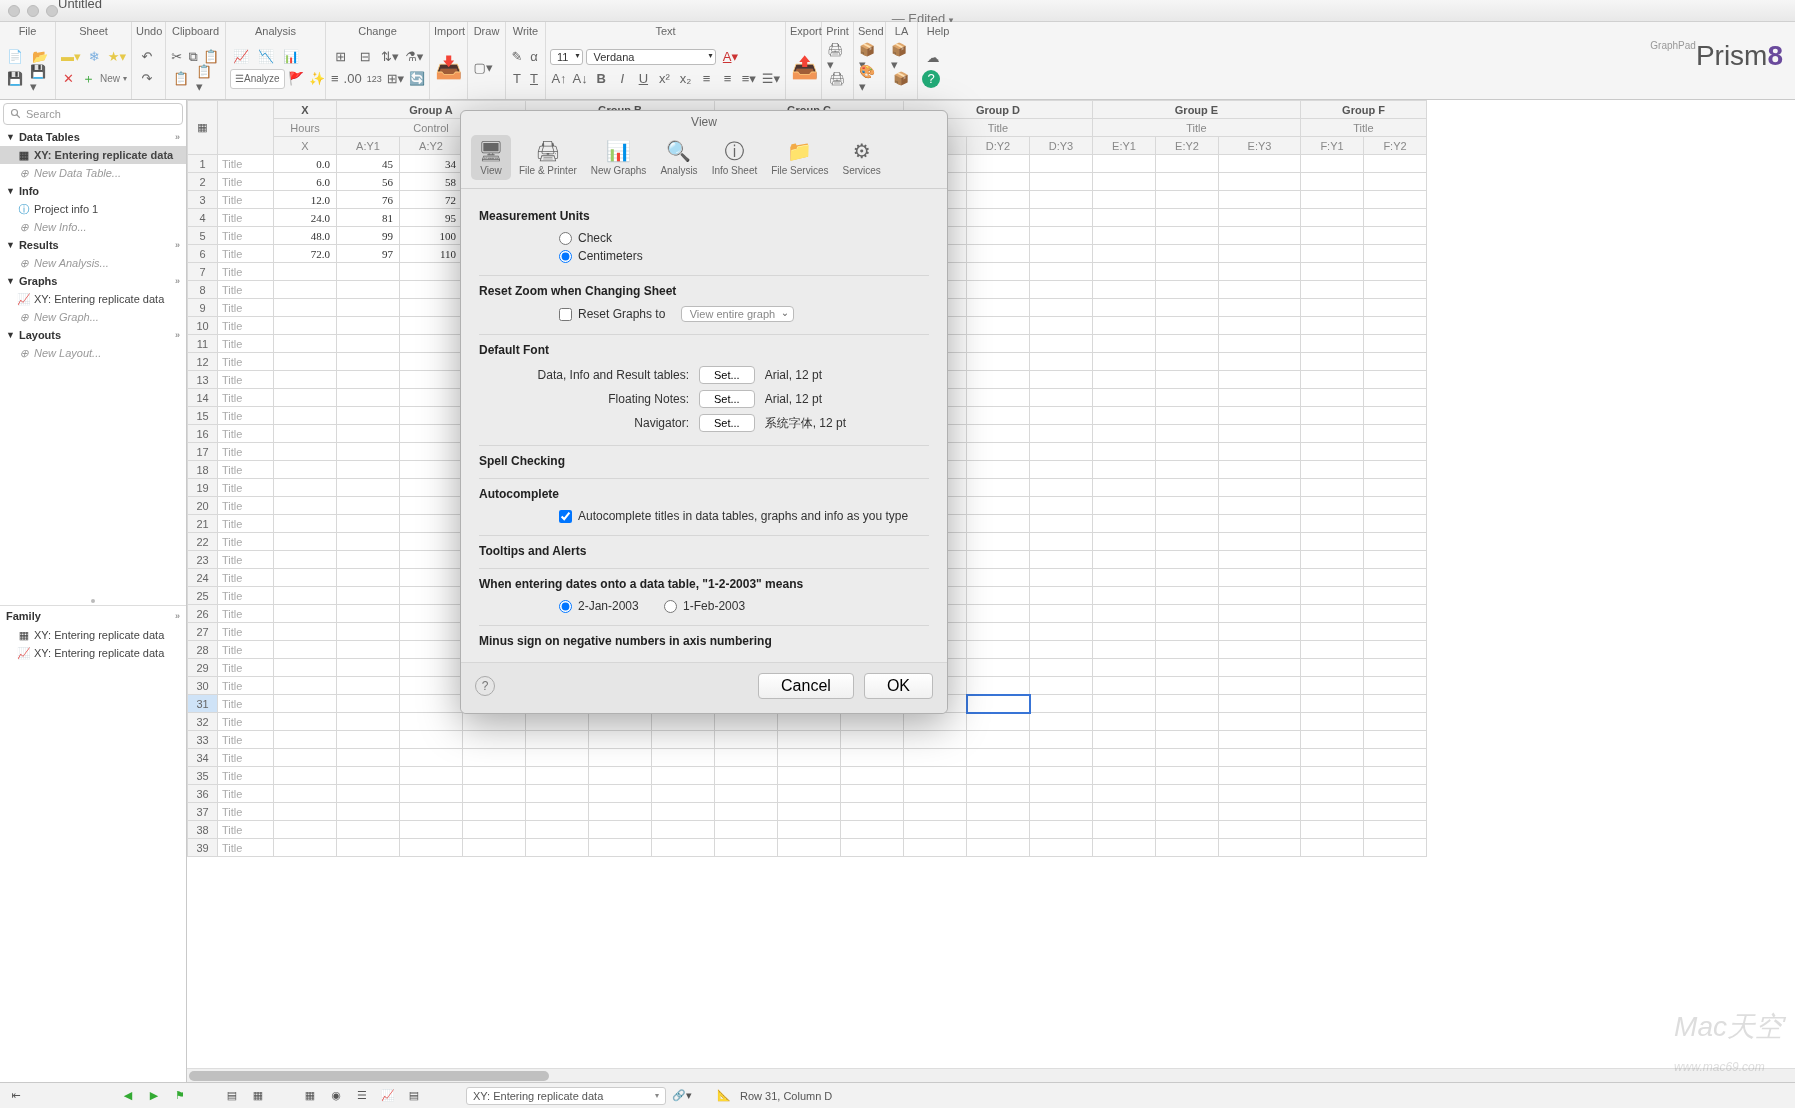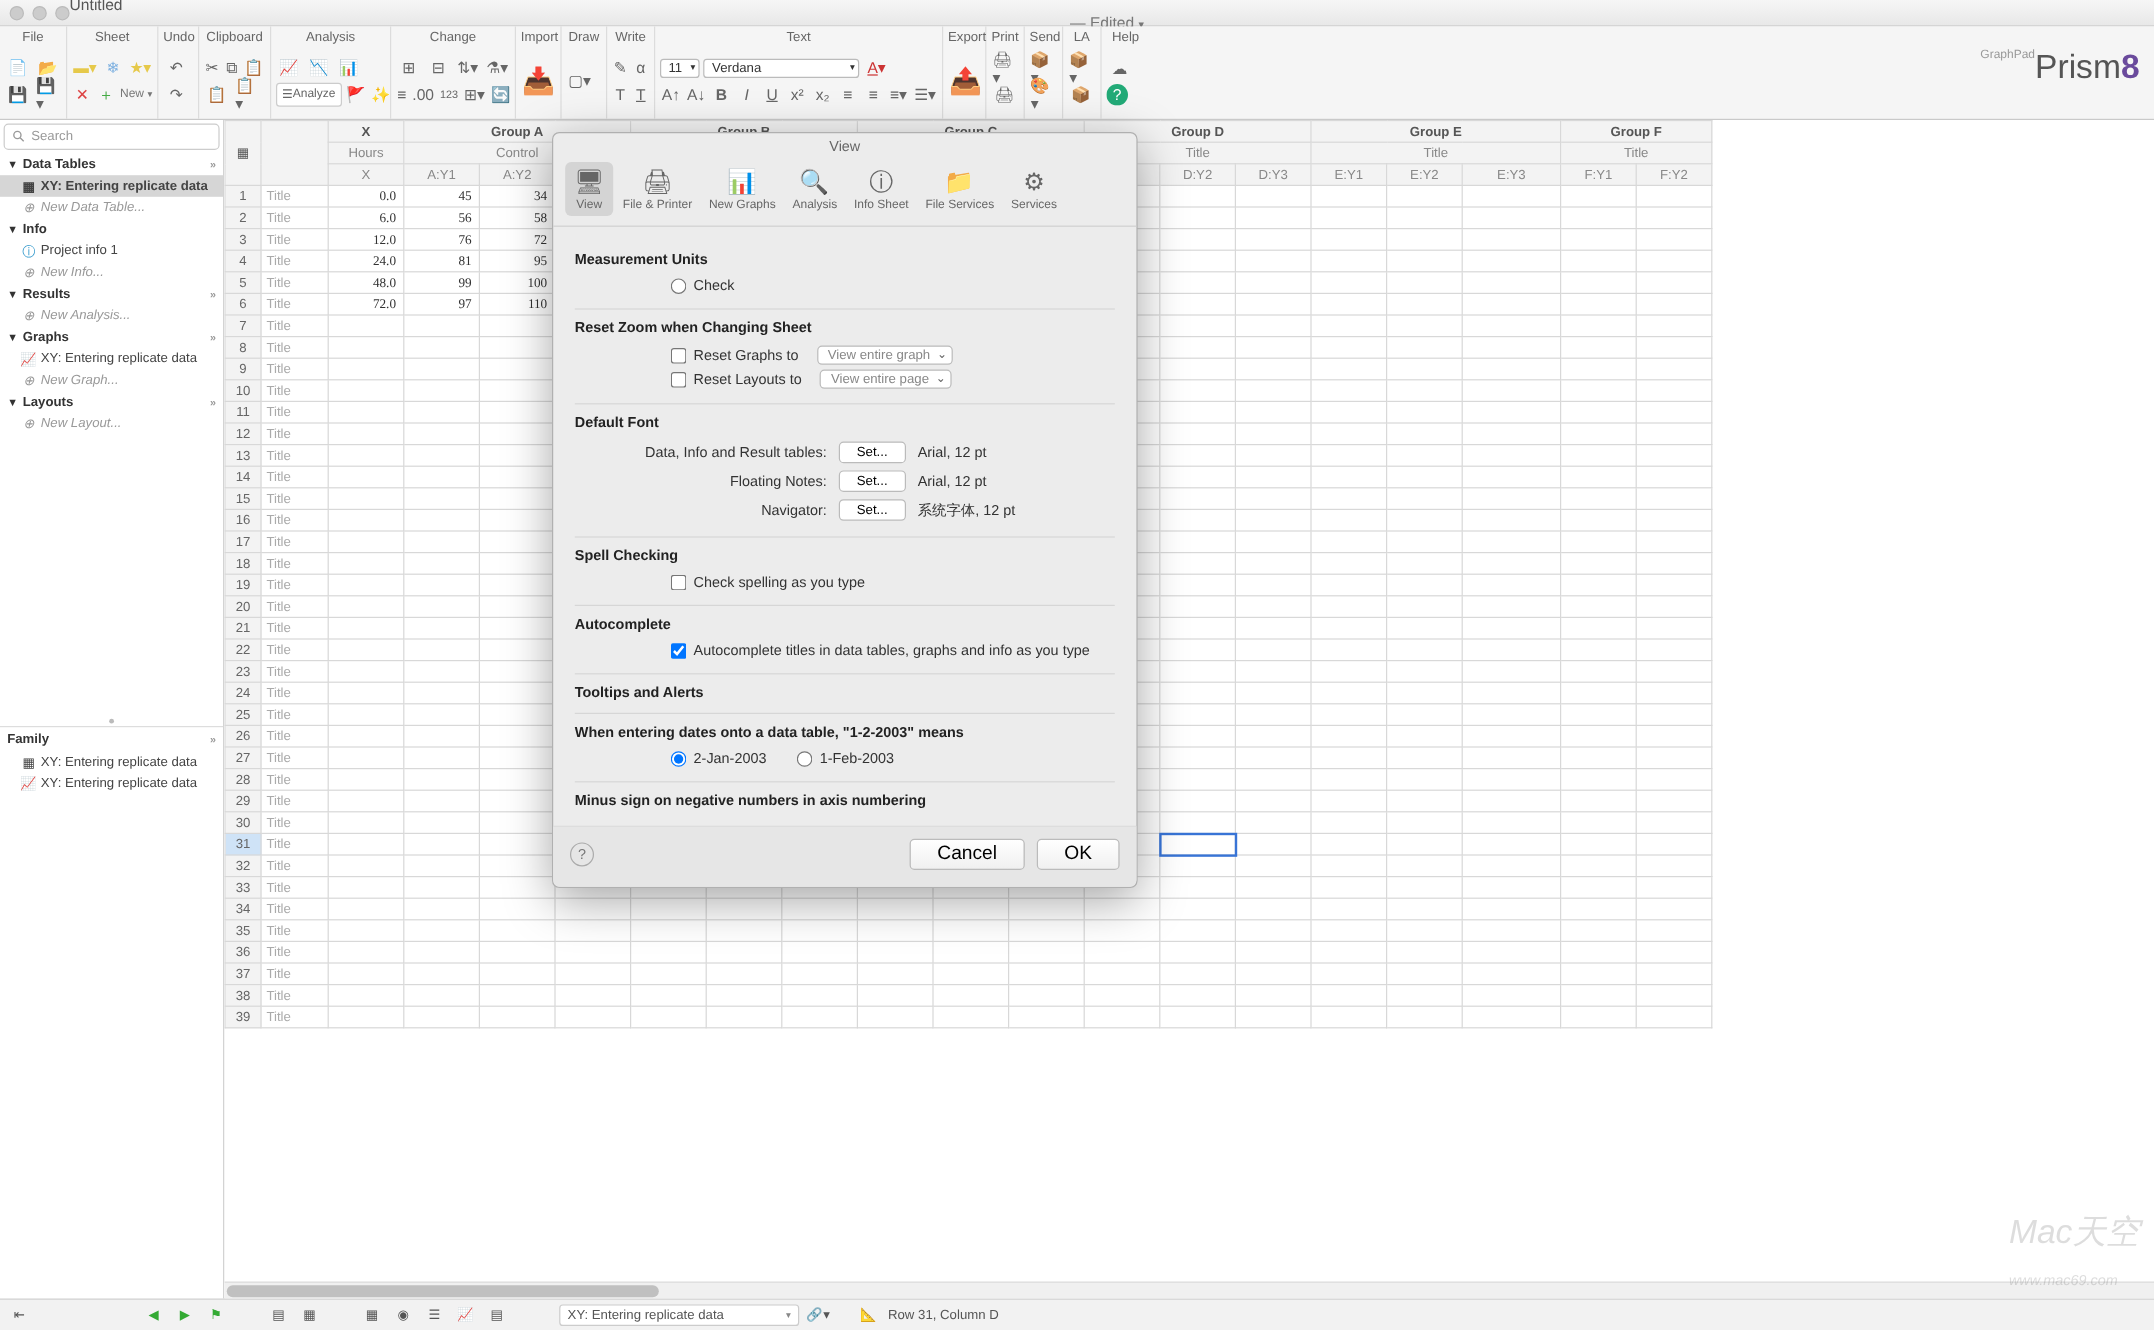--- a/index.html
+++ b/index.html
@@ -1357,55 +1357,51 @@
         </div>
     </div>
     <div class="dialog-body">
       <div class="sect-title">Measurement Units</div>
       <div class="opt-row">
           <label>
             <input type="radio" name="mu" style="">
             <span>Check</span>
           </label>
         </div>
+      <div class="opt-row">
+          <label>
+            <input type="radio" name="mu" checked="" style="">
+            <span>Centimeters</span>
+          </label>
+        </div>
       <hr>
       <div class="sect-title">Reset Zoom when Changing Sheet</div>
       <div class="opt-row"><label>
             <input type="checkbox" style="">
             <span>Reset Graphs to</span>
           </label>&nbsp;<div class="sel-box"><span>View entire graph</span></div></div>
-      <div class="opt-row"><label>
-            <input type="checkbox" style="">
-            <span>Reset Layouts to</span>
-          </label>&nbsp;<div class="sel-box"><span>View entire page</span></div></div>
       <hr>
       <div class="sect-title">Default Font</div>
       <div class="set-row">
           <div class="lbl">Data, Info and Result tables:</div>
           <button class="set-btn">Set...</button>
           <span>Arial, 12 pt</span>
         </div>
       <div class="set-row">
           <div class="lbl">Floating Notes:</div>
           <button class="set-btn">Set...</button>
           <span>Arial, 12 pt</span>
         </div>
       <div class="set-row">
           <div class="lbl">Navigator:</div>
           <button class="set-btn">Set...</button>
           <span>系统字体, 12 pt</span>
         </div>
       <hr>
       <div class="sect-title">Spell Checking</div>
-      <div class="opt-row">
-          <label>
-            <input type="checkbox" style="">
-            <span>Check spelling as you type</span>
-          </label>
-        </div>
       <hr>
       <div class="sect-title">Autocomplete</div>
       <div class="opt-row">
           <label>
             <input type="checkbox" checked="" style="">
             <span>Autocomplete titles in data tables, graphs and info as you type</span>
           </label>
         </div>
       <hr>
       <div class="sect-title">Tooltips and Alerts</div>

